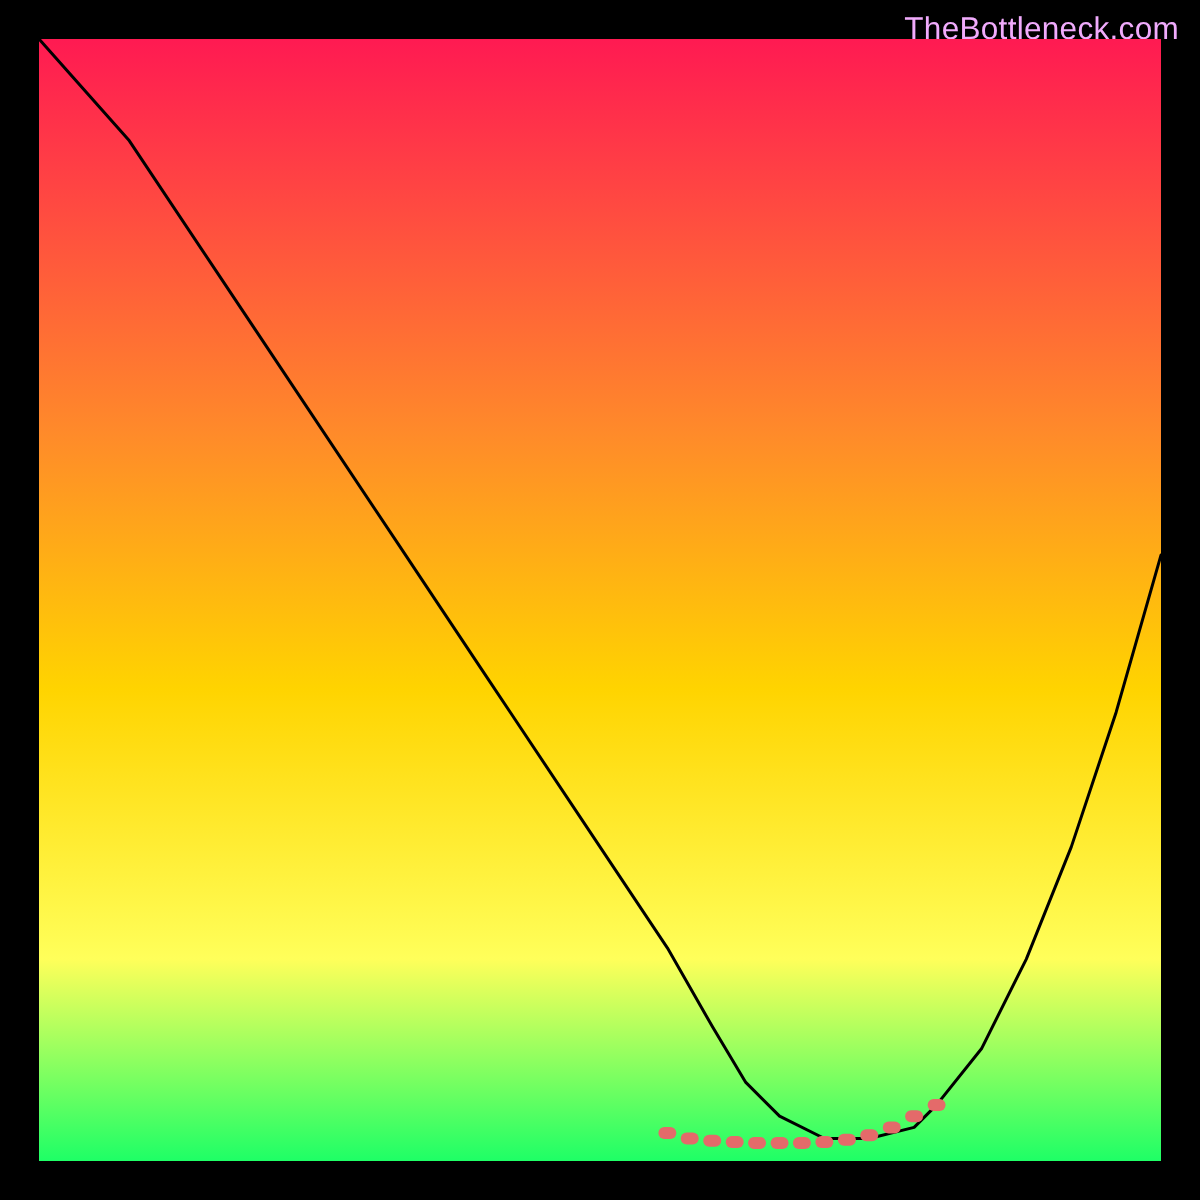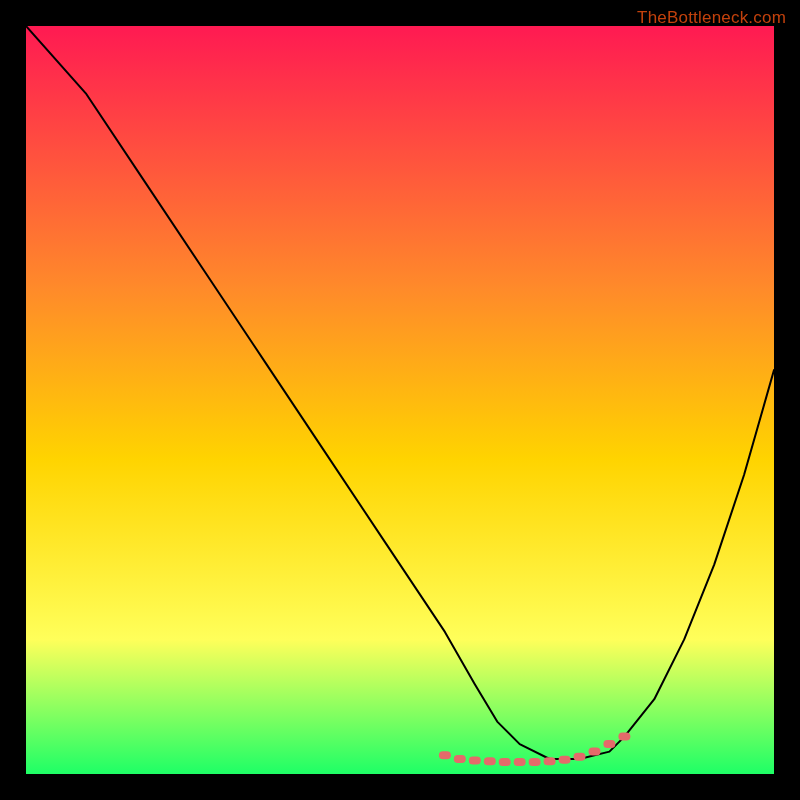--- a/index.html
+++ b/index.html
@@ -14,22 +14,22 @@
     position: relative;
     width: 800px;
     height: 800px;
     background: #000;
   }
   .watermark {
     position: absolute;
     top: 8px;
     right: 14px;
     font-family: Arial, Helvetica, sans-serif;
-    font-size: 17px;
-    color: #c2410c;
+    font-size: 21px;
+    color: #f0abfc;
     letter-spacing: 0.2px;
     user-select: none;
   }
   .plot {
     position: absolute;
     left: 26px;
     top: 26px;
     width: 748px;
     height: 748px;
     overflow: hidden;

